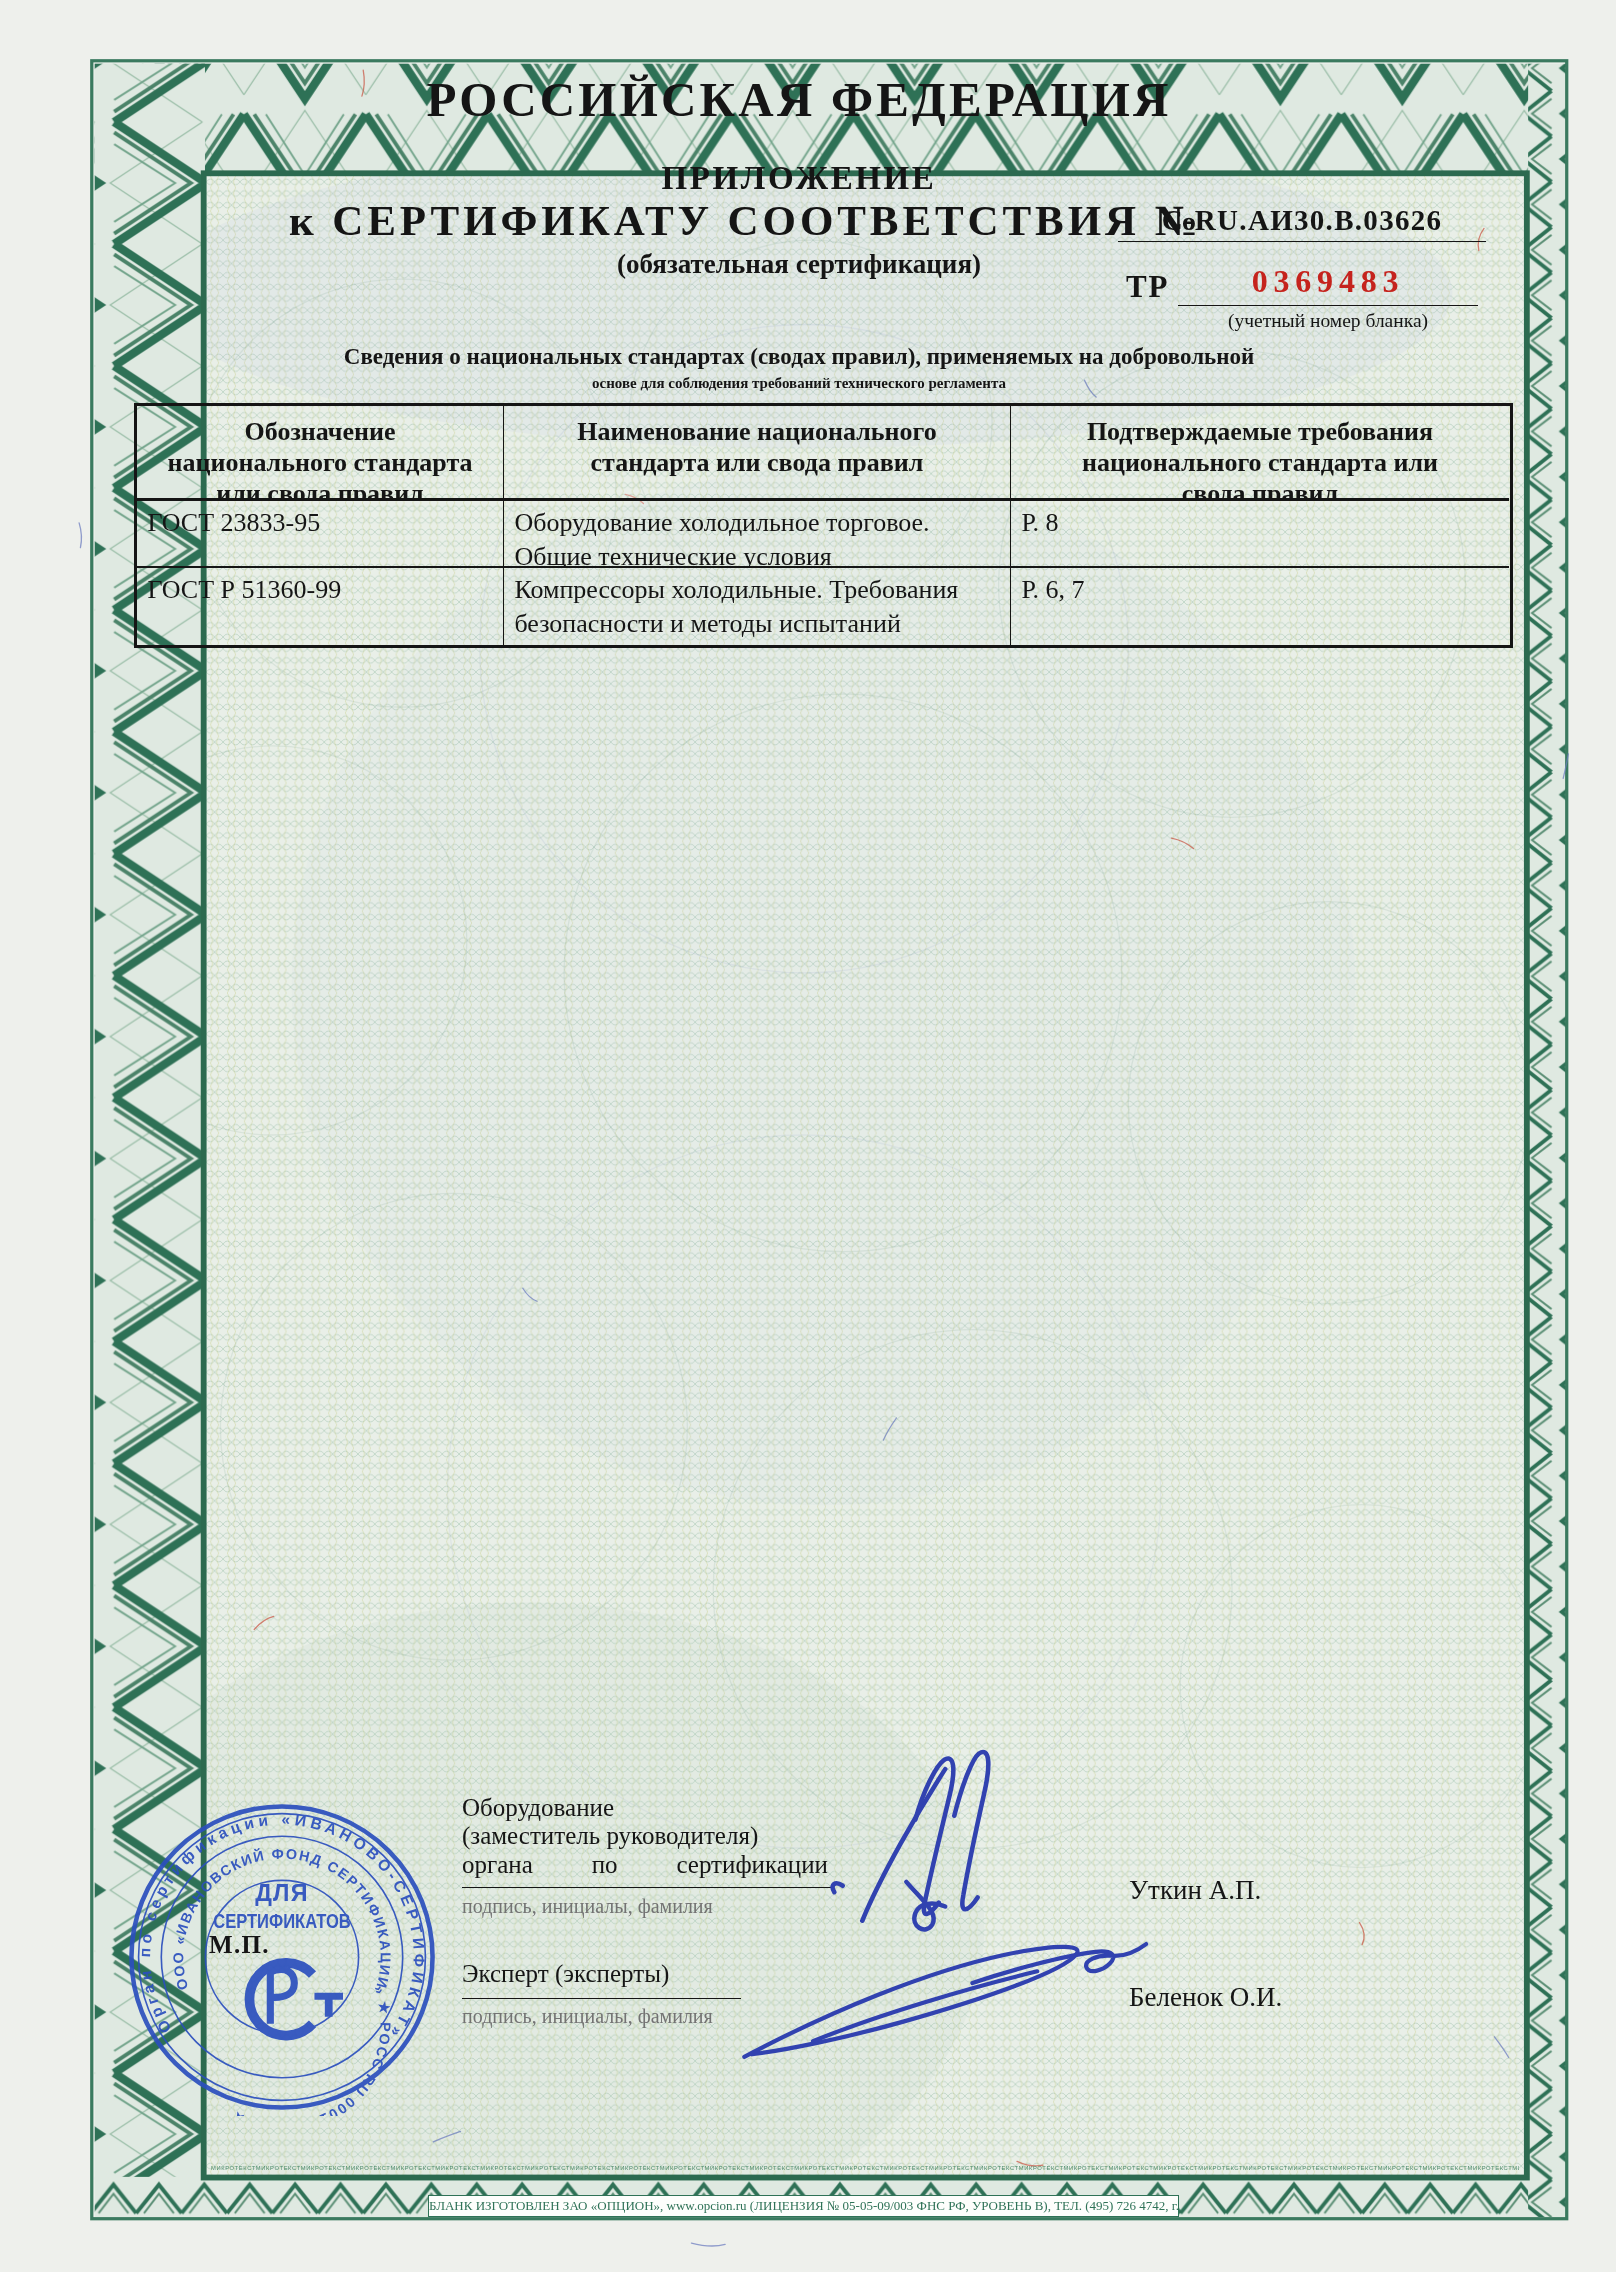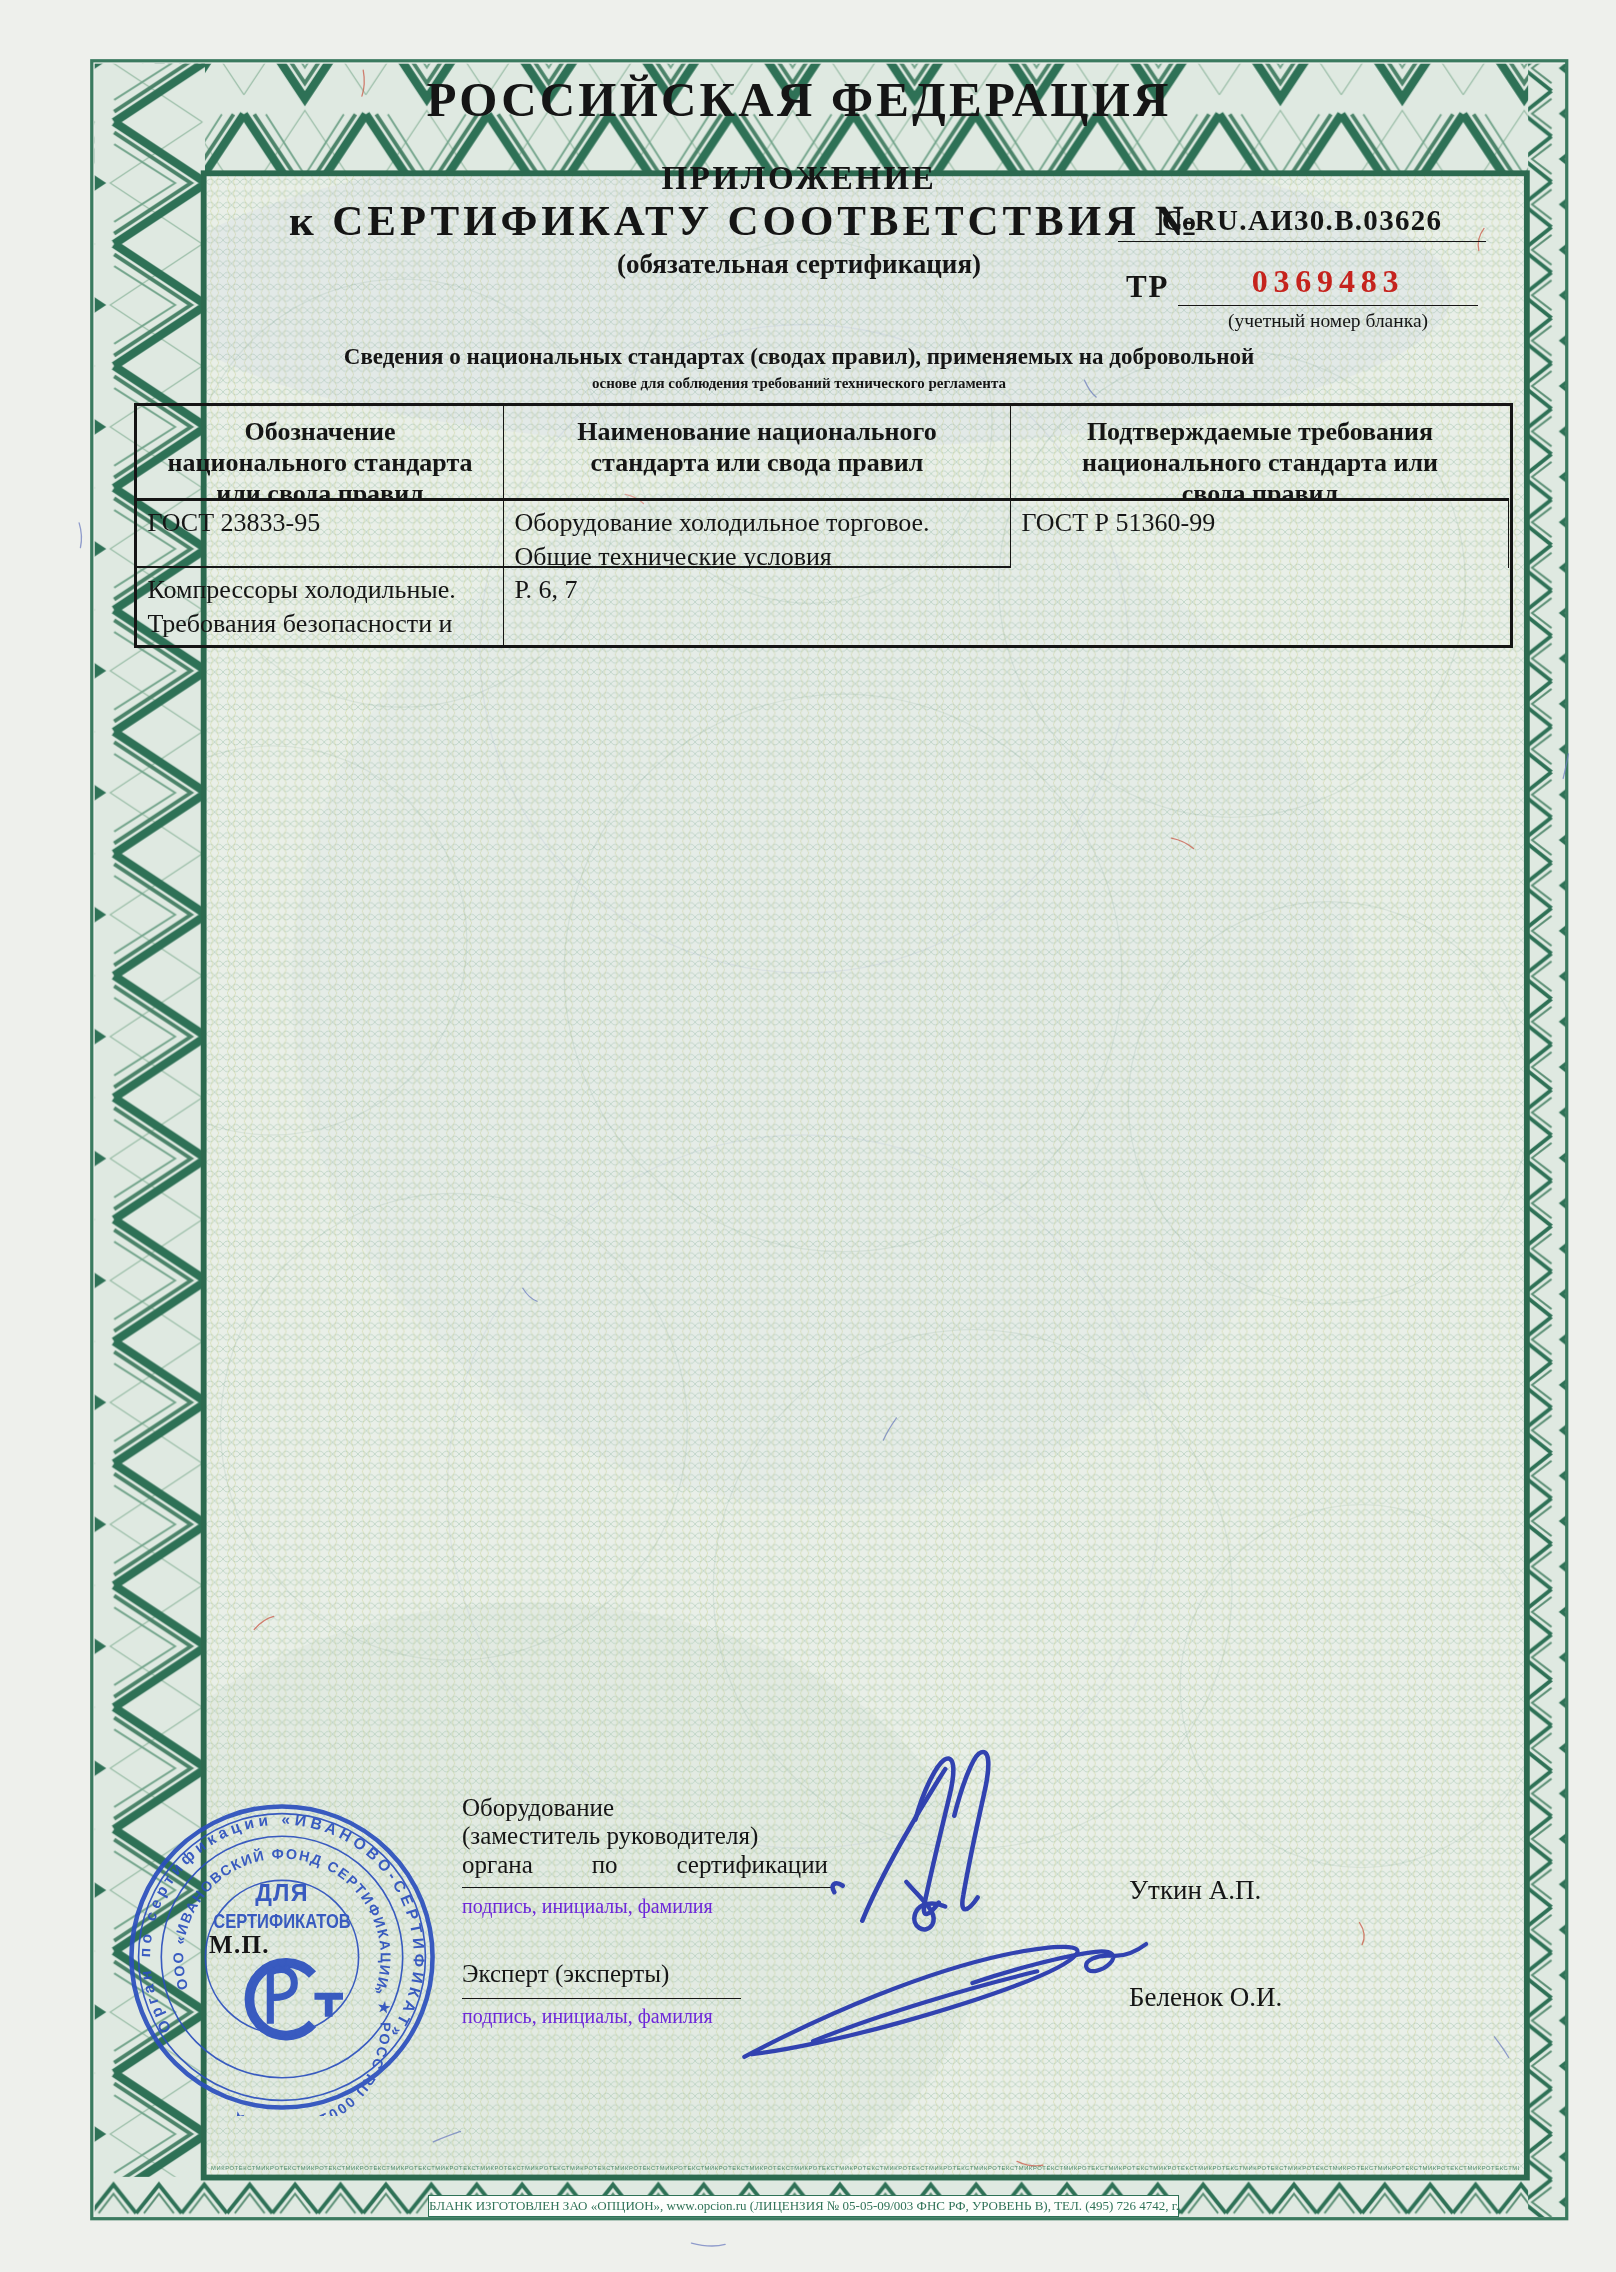--- a/index.html
+++ b/index.html
@@ -28,21 +28,21 @@
       font-size:26px;line-height:34px;padding:5.2px 10.4px 0 10.4px;overflow:hidden;}
   .td.hdr{font-weight:bold;text-align:center;line-height:31px;padding-top:10.4px;border-bottom:3.2px solid #151515;}
   .td.hdr.h1{padding:10.4px 26px 0 26px;}
   .td.hdr.h2{padding:10.4px 39px 0 39px;}
   .td.hdr.h3{padding:10.4px 58px 0 58px;}
   .td.lastcol{border-right:none;}
   .td.lastrow{border-bottom:none;}
   .role{left:462px;font-size:25px;line-height:28.5px;white-space:nowrap;}
   .role3{width:366px;text-align:justify;text-align-last:justify;white-space:normal;}
   .sigline{border-top:1.9px solid #151515;height:0;}
-  .sigcap{left:462px;font-size:20px;color:#6d28d9;}
+  .sigcap{left:462px;font-size:20px;color:#737373;}
   .signame{left:1129px;font-size:27px;white-space:nowrap;margin-top:8px;}
   .mp{left:209px;top:1931px;font-size:25px;font-weight:bold;z-index:8;letter-spacing:1.3px;}
   .imprint{left:428px;top:2195px;width:751px;height:22px;box-sizing:border-box;z-index:6;
            border:1.3px solid #2f7257;background:#fdfefc;color:#2f7257;font-size:13px;line-height:19px;
            text-align:center;white-space:nowrap;overflow:hidden;}
   .microtext{left:211px;top:2165px;width:1308px;height:8.4px;font-family:"Liberation Sans",sans-serif;
              font-size:5.8px;letter-spacing:0.6px;color:#4f8c6c;white-space:nowrap;overflow:hidden;z-index:4;}
 </style>
 </head>
 <body>
@@ -145,20 +145,21 @@
     <div class="abs centered intro1">Сведения о национальных стандартах (сводах правил), применяемых на добровольной</div>
     <div class="abs centered intro2">основе для соблюдения требований технического регламента</div>
 
     <div class="abs cert-table">
       <div class="td hdr h1">Обозначение национального стандарта или свода правил</div>
       <div class="td hdr h2">Наименование национального стандарта или свода правил</div>
       <div class="td hdr h3 lastcol">Подтверждаемые требования национального стандарта или свода правил</div>
 
       <div class="td">ГОСТ 23833-95</div>
       <div class="td">Оборудование холодильное торговое. Общие технические условия</div>
+      <div class="td lastcol">Р. 8</div>
 
       <div class="td lastrow">ГОСТ Р 51360-99</div>
       <div class="td lastrow">Компрессоры холодильные. Требования безопасности и методы испытаний</div>
       <div class="td lastrow lastcol">Р. 6, 7</div>
     </div>
 
     <div class="abs role" style="top:1794px">Оборудование</div>
     <div class="abs role" style="top:1822px">(заместитель руководителя)</div>
     <div class="abs role role3" style="top:1851px">органа по сертификации</div>
     <div class="abs sigline" style="left:462px;top:1887px;width:371px"></div>

